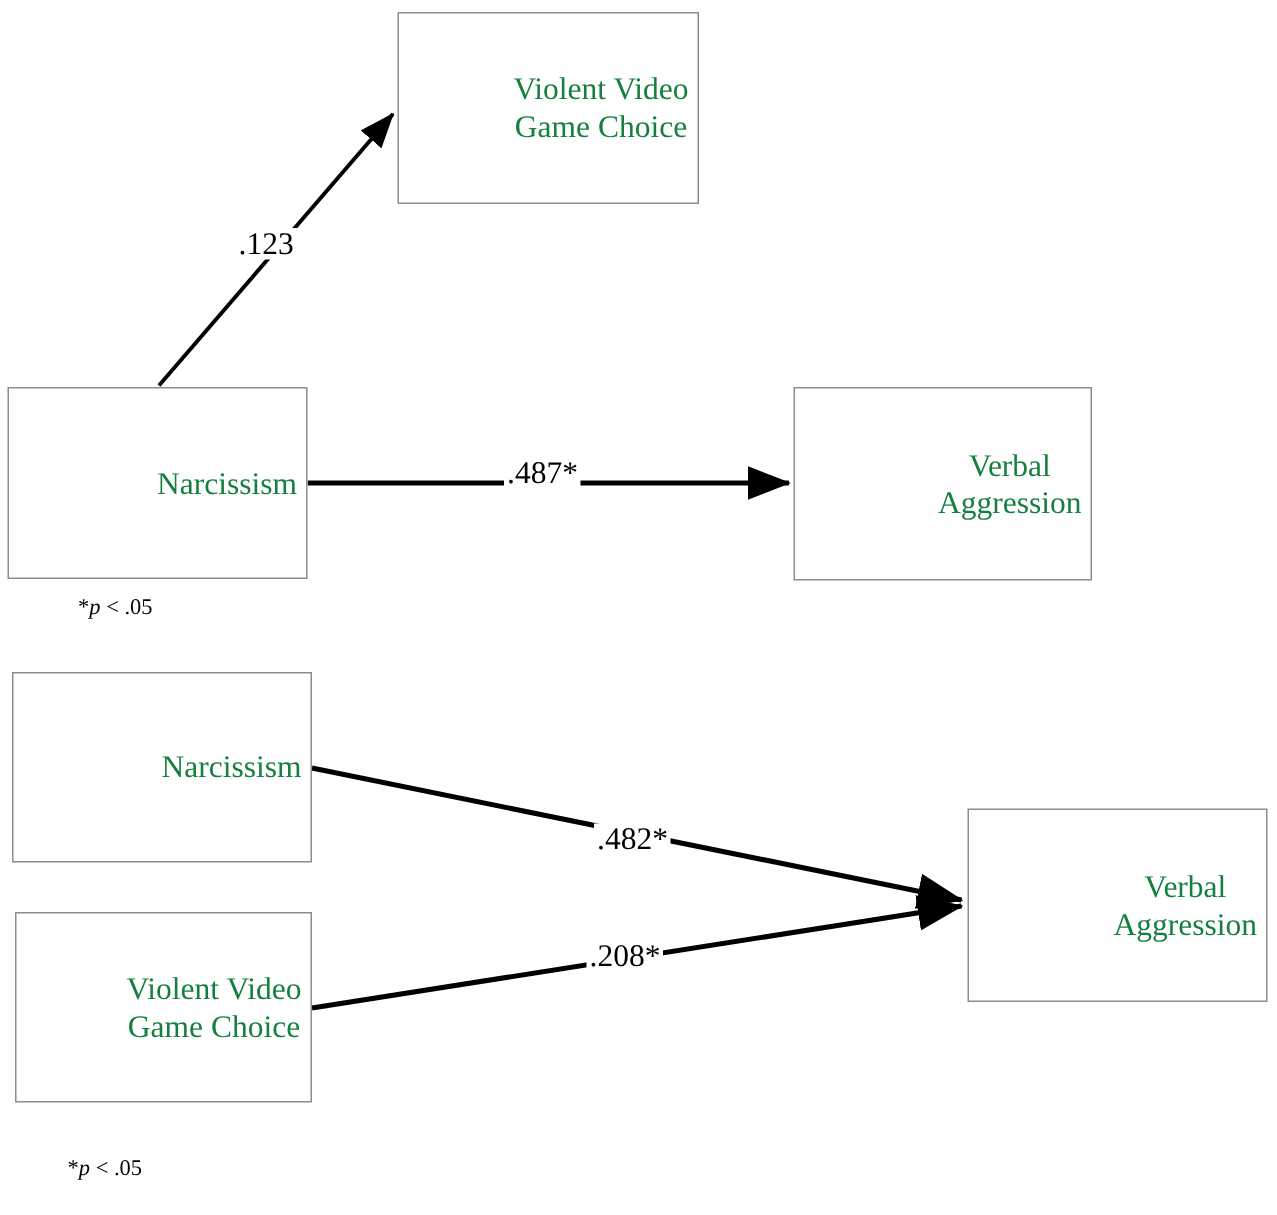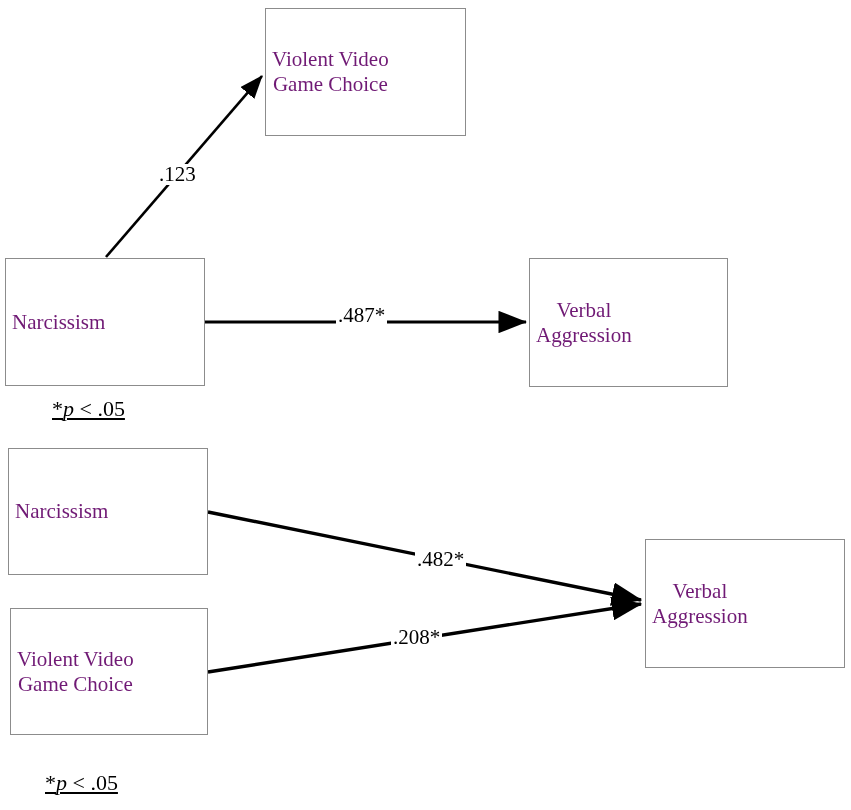--- a/index.html
+++ b/index.html
@@ -28,66 +28,65 @@
     height: 810px;
     pointer-events: none;
   }
   .node-box {
     position: absolute;
     box-sizing: border-box;
     border: 1.5px solid #8c8c8c;
     background: #ffffff;
     display: flex;
     align-items: center;
-    justify-content: flex-start;
+    justify-content: flex-end;
     text-align: center;
     line-height: 1.18;
     font-size: 21px;
-    color: #701a75;
+    color: #15803d;
   }
   .node-label {
     display: block;
     white-space: pre-line;
     padding: 0 6px;
   }
   .edge-label {
     position: absolute;
     font-size: 21px;
     background: #ffffff;
     padding: 0 2px;
     white-space: nowrap;
     line-height: 1;
   }
   .note {
     position: absolute;
-    font-size: 22px;
+    font-size: 15px;
     white-space: nowrap;
     line-height: 1;
-    text-decoration: underline;
   }
   .note .sig-star {
     font-style: normal;
   }
   .note .p-italic {
     font-style: italic;
   }
 
   
   #node-vvgc-top   { left: 265px; top: 8px;   width: 201px; height: 128px; }
   #node-narc-top   { left: 5px;   top: 258px; width: 200px; height: 128px; }
   #node-va-top     { left: 529px; top: 258px; width: 199px; height: 129px; }
-  #label-123       { left: 157px; top: 152px; margin-top: 12px; }
+  #label-123       { left: 157px; top: 152px; }
   #label-487       { left: 336px; top: 305px; }
   #note-top        { left: 52px;  top: 398px; }
 
   
   #node-narc-bot   { left: 8px;   top: 448px; width: 200px; height: 127px; }
   #node-vvgc-bot   { left: 10px;  top: 608px; width: 198px; height: 127px; }
   #node-va-bot     { left: 645px; top: 539px; width: 200px; height: 129px; }
-  #label-482       { left: 396px; top: 549px; margin-left: 19px; }
+  #label-482       { left: 396px; top: 549px; }
   #label-208       { left: 391px; top: 627px; }
   #note-bottom     { left: 45px;  top: 772px; }
 </style>
 </head>
 <body>
 
 <div id="figure-root">
 
   <svg class="edge-layer" viewBox="0 0 851 810">
     <defs>

